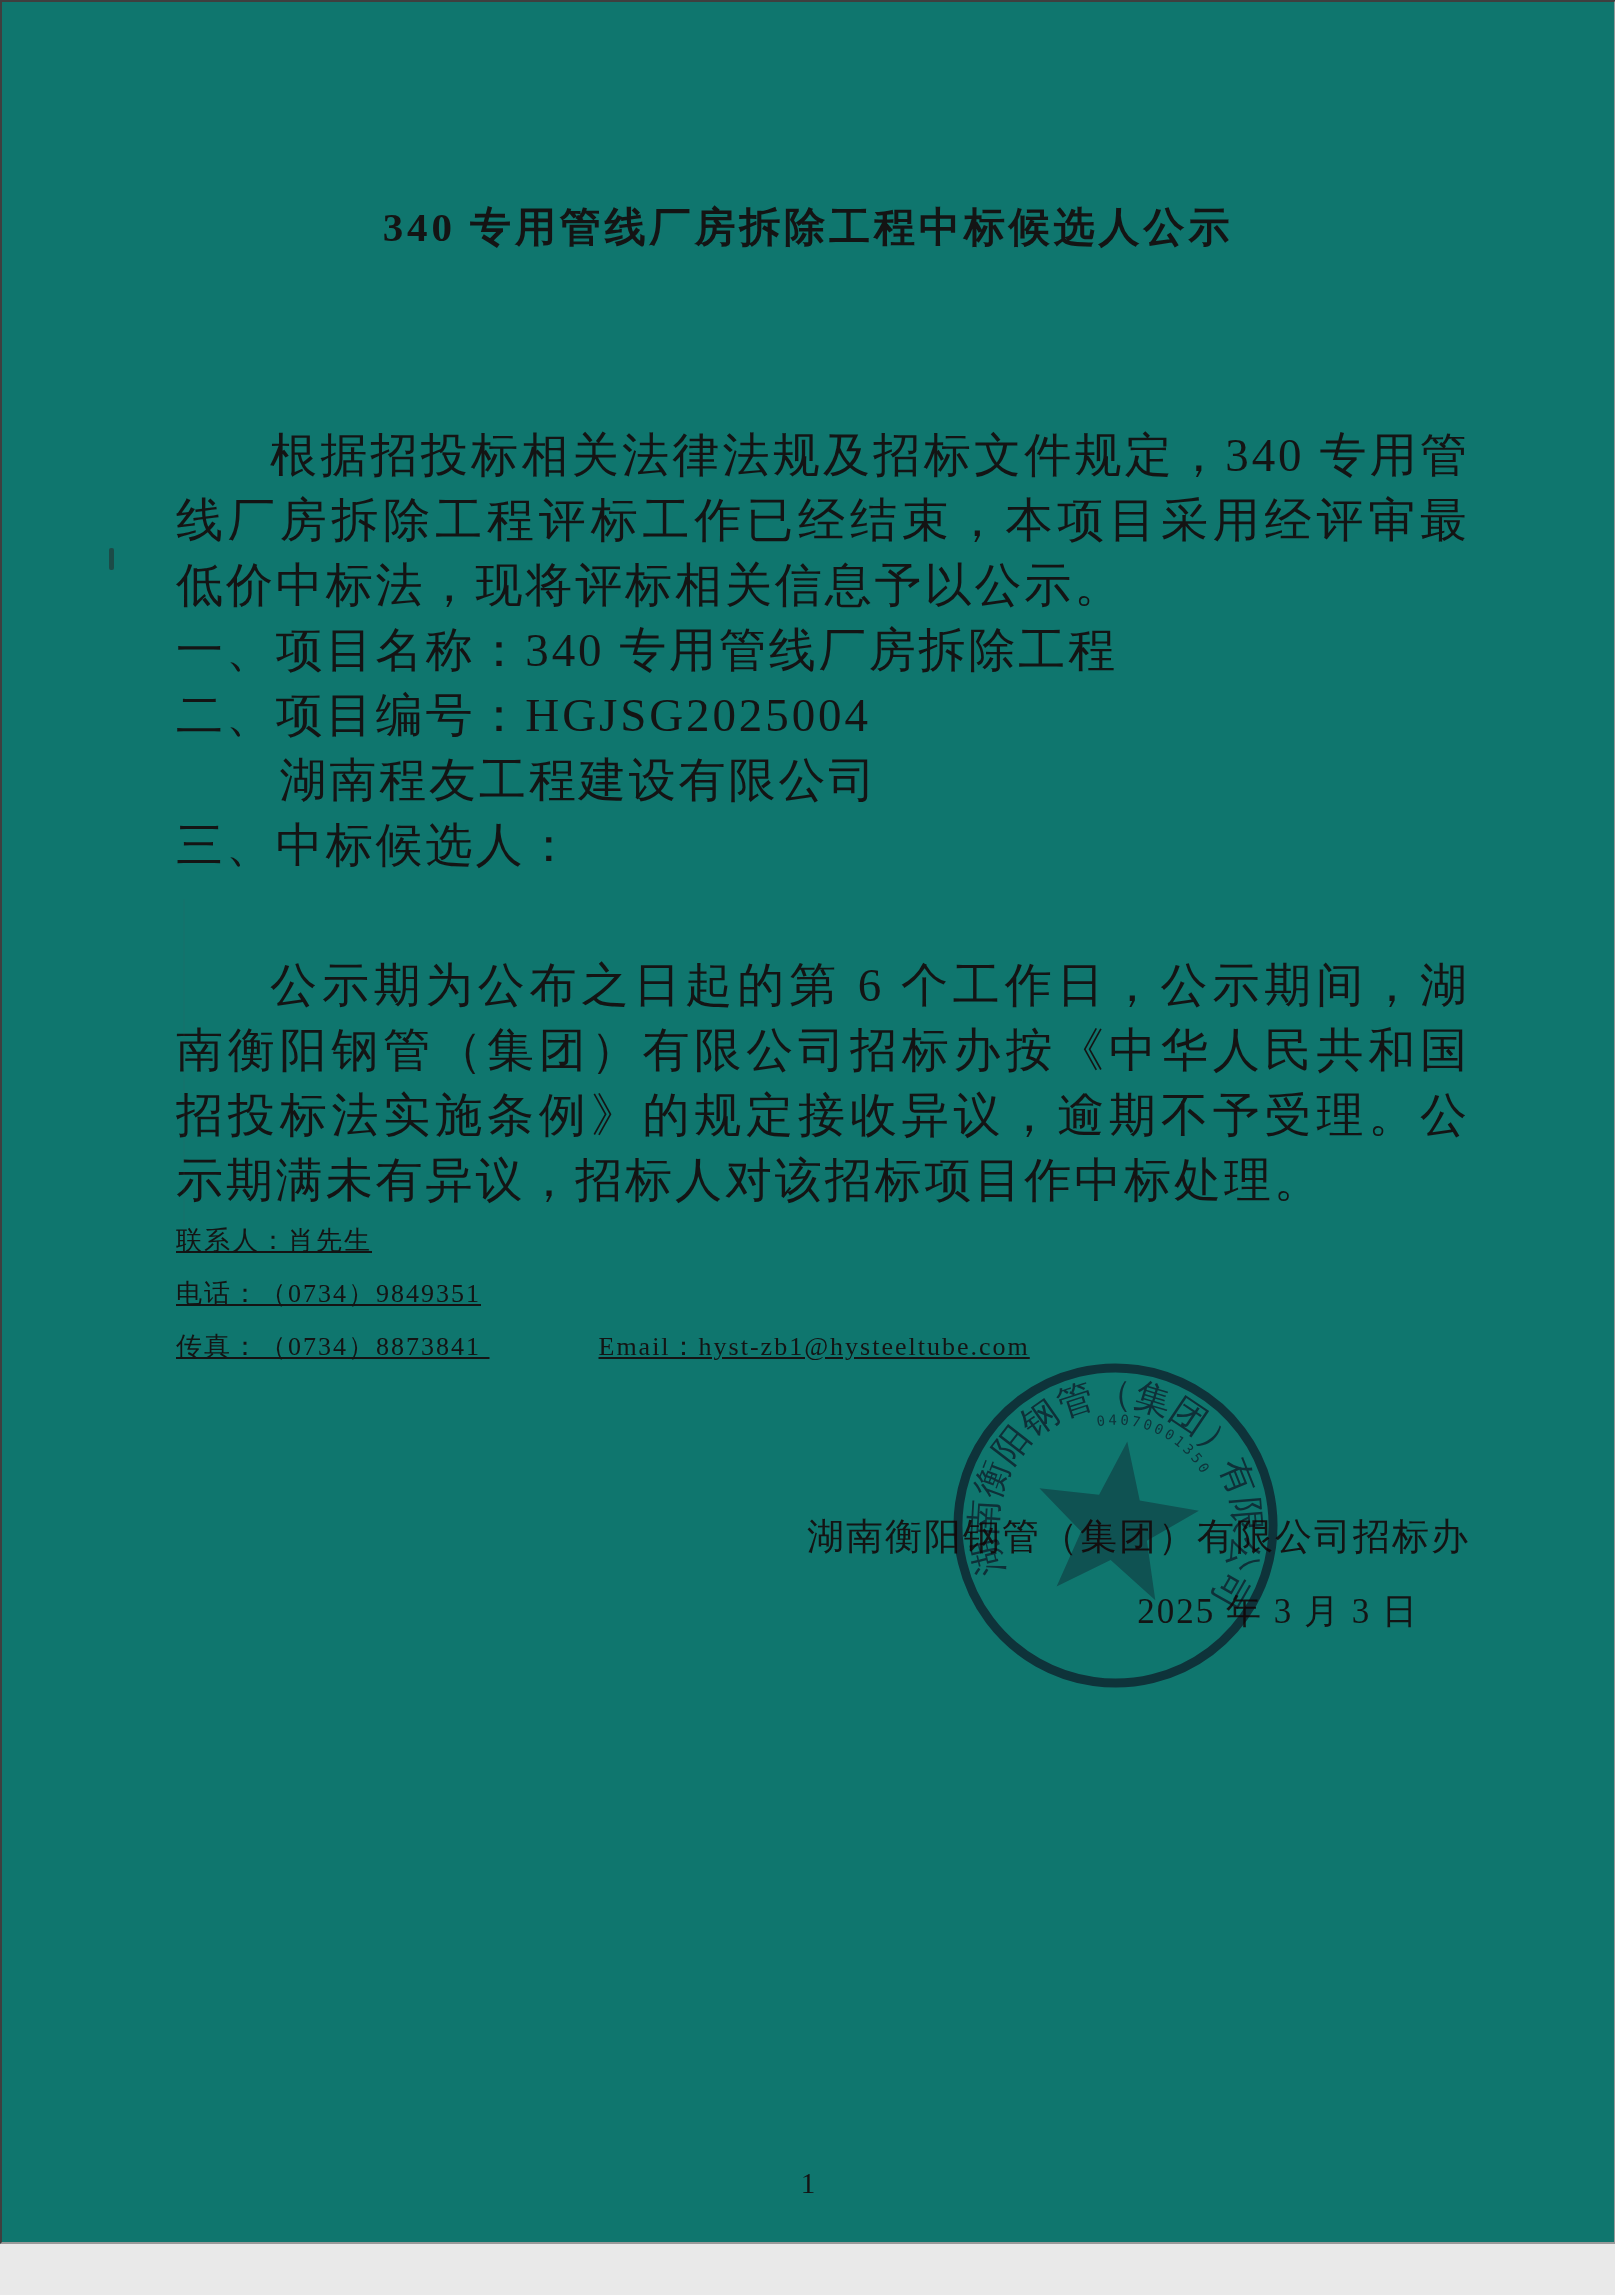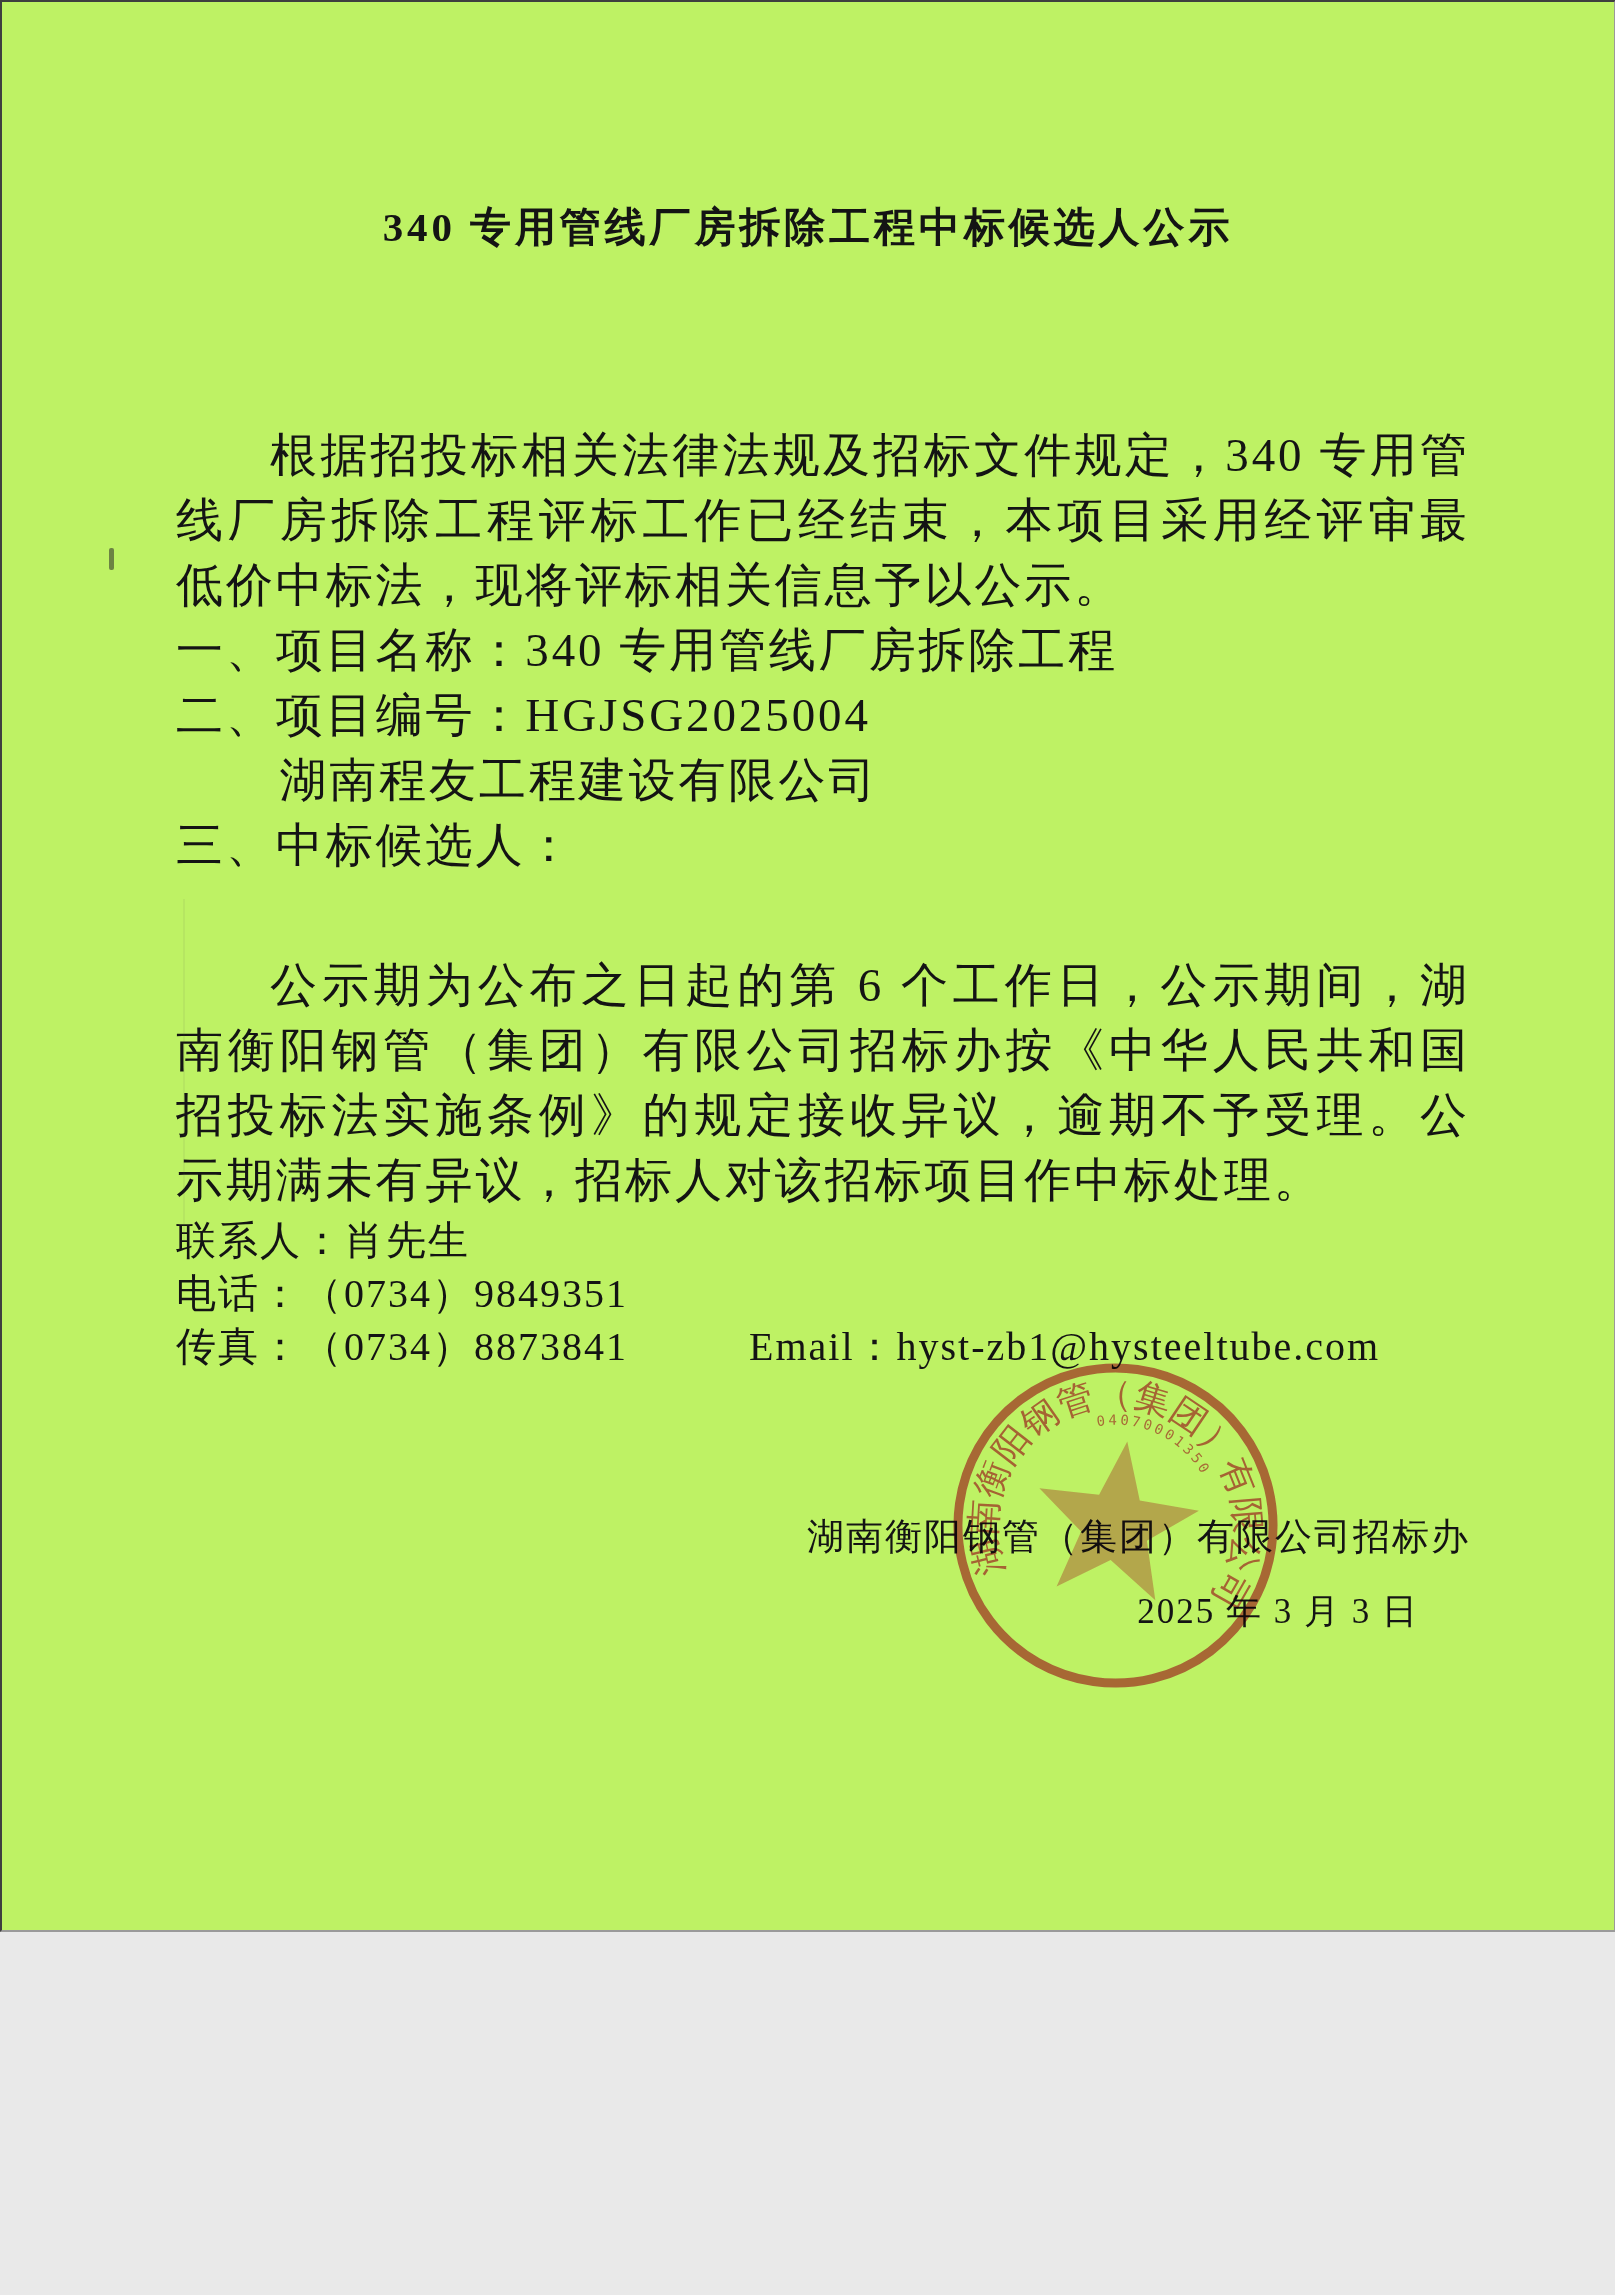--- a/index.html
+++ b/index.html
@@ -1,20 +1,20 @@
 <!DOCTYPE html>
 <html><head>
 <meta charset="utf-8">
 <style>
   html,body { margin:0; padding:0; background:#e9e9e9; }
   .page {
     position:relative;
-    width:1616px; height:1932px;
+    width:1616px; height:2244px;
     margin:0 auto;
-    background:#bef264;
+    background:#0f766e;
     border:2.9px solid;
     border-color:#3f3f3f #9a9a9a #9a9a9a #3f3f3f;
     box-sizing:border-box;
     font-family:"Liberation Serif","DejaVu Serif",serif;
     color:#141414;
     overflow:hidden;
   }
   .doc-title {
     position:absolute; top:198px; left:0; right:0;
     margin:0; text-align:center;
@@ -23,21 +23,21 @@
   .doc-body {
     position:absolute; top:421px; left:174px; right:144px;
     font-size:47px; line-height:65px; letter-spacing:2.9px;
   }
   .para { margin:0; text-align:justify; text-indent:2em; }
   .para.second { margin-top:75px; }
   .line { white-space:nowrap; }
   .line.candidate { text-indent:2.2em; }
   .contact-block {
     position:absolute; top:1212px; left:174px;
-    font-size:40px; line-height:53px; letter-spacing:2px;
+    font-size:26px; line-height:53px; letter-spacing:2px;text-decoration:underline;
   }
   .email { margin-left:109px; }
   .signature-org {
     position:absolute; top:1510px; right:144px;
     font-size:37px; letter-spacing:2px; white-space:nowrap;
   }
   .signature-date {
     position:absolute; top:1586px; right:195px; width:636px;
     text-align:right; font-size:35px; letter-spacing:2px;
   }

